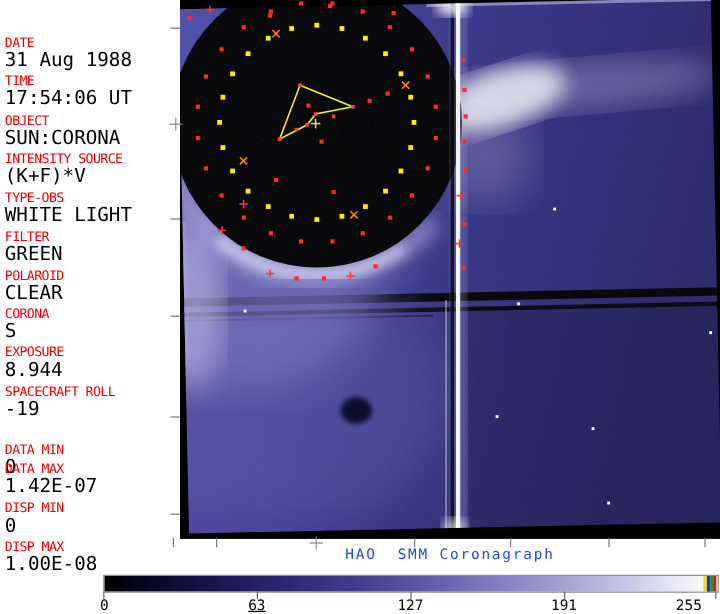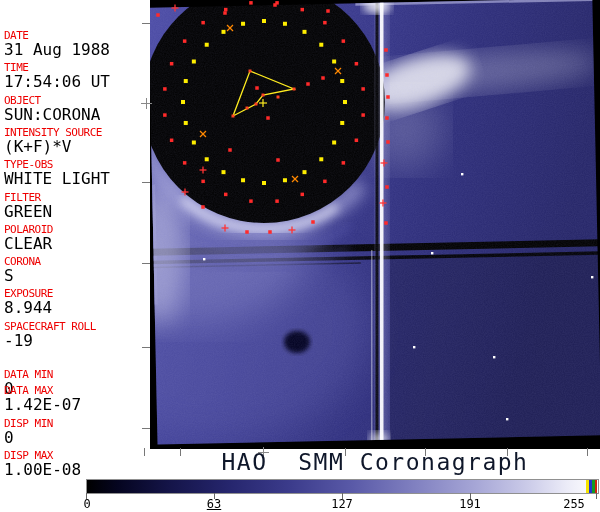--- a/index.html
+++ b/index.html
@@ -11,21 +11,21 @@
   .flabel{font-size:11px;line-height:11px;color:#ee0000;letter-spacing:-0.5px;white-space:pre;margin-top:28px;}
   .fvalue{font-size:16px;line-height:16px;color:#000000;margin-top:1px;white-space:pre;}
   
   #imgwrap{position:absolute;left:150px;top:0;width:450px;height:449px;background:#000;}
   
   .ltick{position:absolute;width:8px;height:1px;background:#777;}
   .btick{position:absolute;width:1px;height:8px;background:#777;}
   .mark{position:absolute;background:#888;}
   
   #title{position:absolute;left:150px;top:452px;width:450px;text-align:center;
-         font-size:23px;line-height:20px;letter-spacing:1.5px;color:#0f172a;white-space:pre;}
+         font-size:12px;line-height:20px;letter-spacing:1.5px;color:#1d4ed8;white-space:pre;}
   #cbar{position:absolute;left:86px;top:479px;width:511px;height:13px;border:1px solid #909090;
         background:linear-gradient(to right,#000000 0%,#050520 6%,#141448 16%,#26266e 28%,
         #3c3c8c 40%,#5a5aa8 52%,#8080c0 64%,#a6a6d6 76%,#cacae8 86%,#ececf8 94%,#ffffff 100%);}
   .stripe{position:absolute;top:0;height:100%;}
   .cbtick{position:absolute;top:493px;width:1px;height:6px;background:#666;}
   .cblabel{position:absolute;top:498px;font-size:12px;line-height:13px;color:#000;transform:translateX(-50%);}
 </style>
 </head>
 <body>
 

